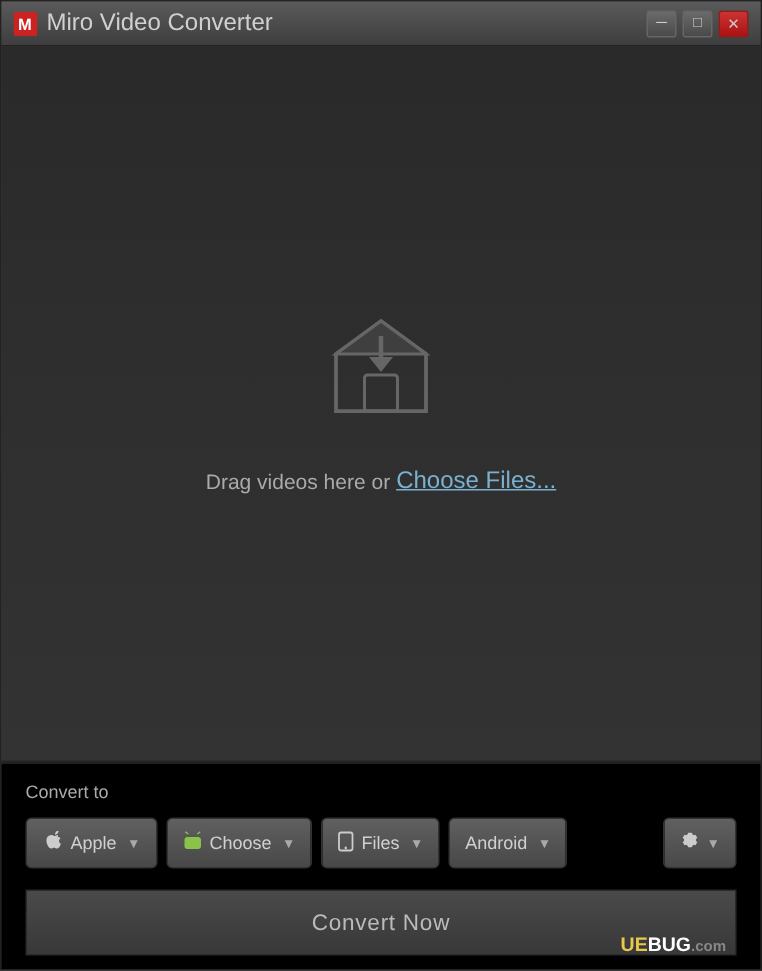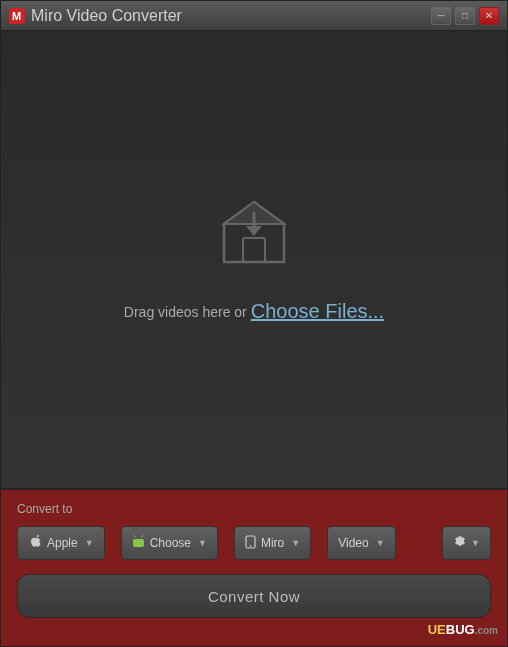--- a/index.html
+++ b/index.html
@@ -91,39 +91,39 @@
       display: flex;
       align-items: center;
       gap: 4px;
       margin-top: 32px;
     }
 
     .choose-files-link {
       color: #7ab0d0;
       text-decoration: underline;
       cursor: pointer;
-      font-size: 20px;
+      font-size: 16px;
     }
 
     
     .bottom-panel {
-      background: #7f1d1d;
-      padding: 12px 16px 28px 16px;
+      background: #000000;
+      padding: 12px 16px 9px 16px;
       flex-shrink: 0;
     }
 
     .convert-to-label {
       color: #aaa;
       font-size: 12px;
       margin-bottom: 10px;
     }
 
     .buttons-row {
       display: flex;
-      gap: 16px;
+      gap: 6px;
       align-items: center;
       margin-bottom: 14px;
     }
 
     .device-btn {
       display: flex;
       align-items: center;
       gap: 5px;
       background: linear-gradient(to bottom, #606060, #484848);
       border: 1px solid #333;
@@ -168,21 +168,21 @@
     .gear-btn .dropdown-arrow {
       font-size: 9px;
       color: #aaa;
     }
 
     .convert-now-btn {
       width: 100%;
       height: 44px;
       background: linear-gradient(to bottom, #4a4a4a, #383838);
       border: 1px solid #2a2a2a;
-      border-radius: 12px;
+      border-radius: 0;
       color: #bbb;
       font-size: 15px;
       cursor: pointer;
       letter-spacing: 0.5px;
     }
 
     
     .drop-svg {
       opacity: 0.45;
     }
@@ -253,26 +253,26 @@
         <span class="dropdown-arrow">▼</span>
       </button>
 
       <button class="device-btn">
         <span class="btn-icon">
           <svg width="11" height="14" viewBox="0 0 11 14" fill="none" stroke="#ccc" stroke-width="1.2">
             <rect x="1" y="1" width="9" height="12" rx="1.5"></rect>
             <line x1="5.5" y1="11" x2="5.5" y2="11.5" stroke="#ccc" stroke-width="1.5" stroke-linecap="round"></line>
           </svg>
         </span>
-        <span class="btn-label">Miro</span>
-        <span class="dropdown-arrow">▼</span>
-      </button>
-
-      <button class="device-btn">
-        <span class="btn-label">Video</span>
+        <span class="btn-label">Files</span>
+        <span class="dropdown-arrow">▼</span>
+      </button>
+
+      <button class="device-btn">
+        <span class="btn-label">Android</span>
         <span class="dropdown-arrow">▼</span>
       </button>
 
       <button class="gear-btn">
         <span>
           <svg width="14" height="14" viewBox="0 0 14 14" fill="#ccc">
             <path d="M7 4.5a2.5 2.5 0 100 5 2.5 2.5 0 000-5zm0 4a1.5 1.5 0 110-3 1.5 1.5 0 010 3z"></path>
             <path d="M5.8 1.2l-.5 1.1c-.3.1-.6.3-.9.5L3.3 2.5l-1.2 2.1 1 .7c0 .2-.1.4-.1.7s0 .5.1.7l-1 .7 1.2 2.1 1.1-.3c.3.2.6.4.9.5l.5 1.1h2.4l.5-1.1c.3-.1.6-.3.9-.5l1.1.3 1.2-2.1-1-.7c0-.2.1-.4.1-.7s0-.5-.1-.7l1-.7-1.2-2.1-1.1.3c-.3-.2-.6-.4-.9-.5L8.2 1.2H5.8z" fill-rule="evenodd"></path>
           </svg>
         </span>
@@ -281,15 +281,15 @@
 
     </div>
 
     
     <button class="convert-now-btn">Convert Now</button>
 
   </div>
 
 </div>
 
-<div style="position:fixed; bottom:10px; right:10px; font-size:13px; font-weight:bold; pointer-events:none;">
+<div style="position:fixed; bottom:10px; right:24px; font-size:13px; font-weight:bold; pointer-events:none;">
   <span style="color:#e8c84a;">UE</span><span style="color:#fff;">BUG</span><span style="color:#888; font-size:10px;">.com</span>
 </div>
 
 </body></html>

